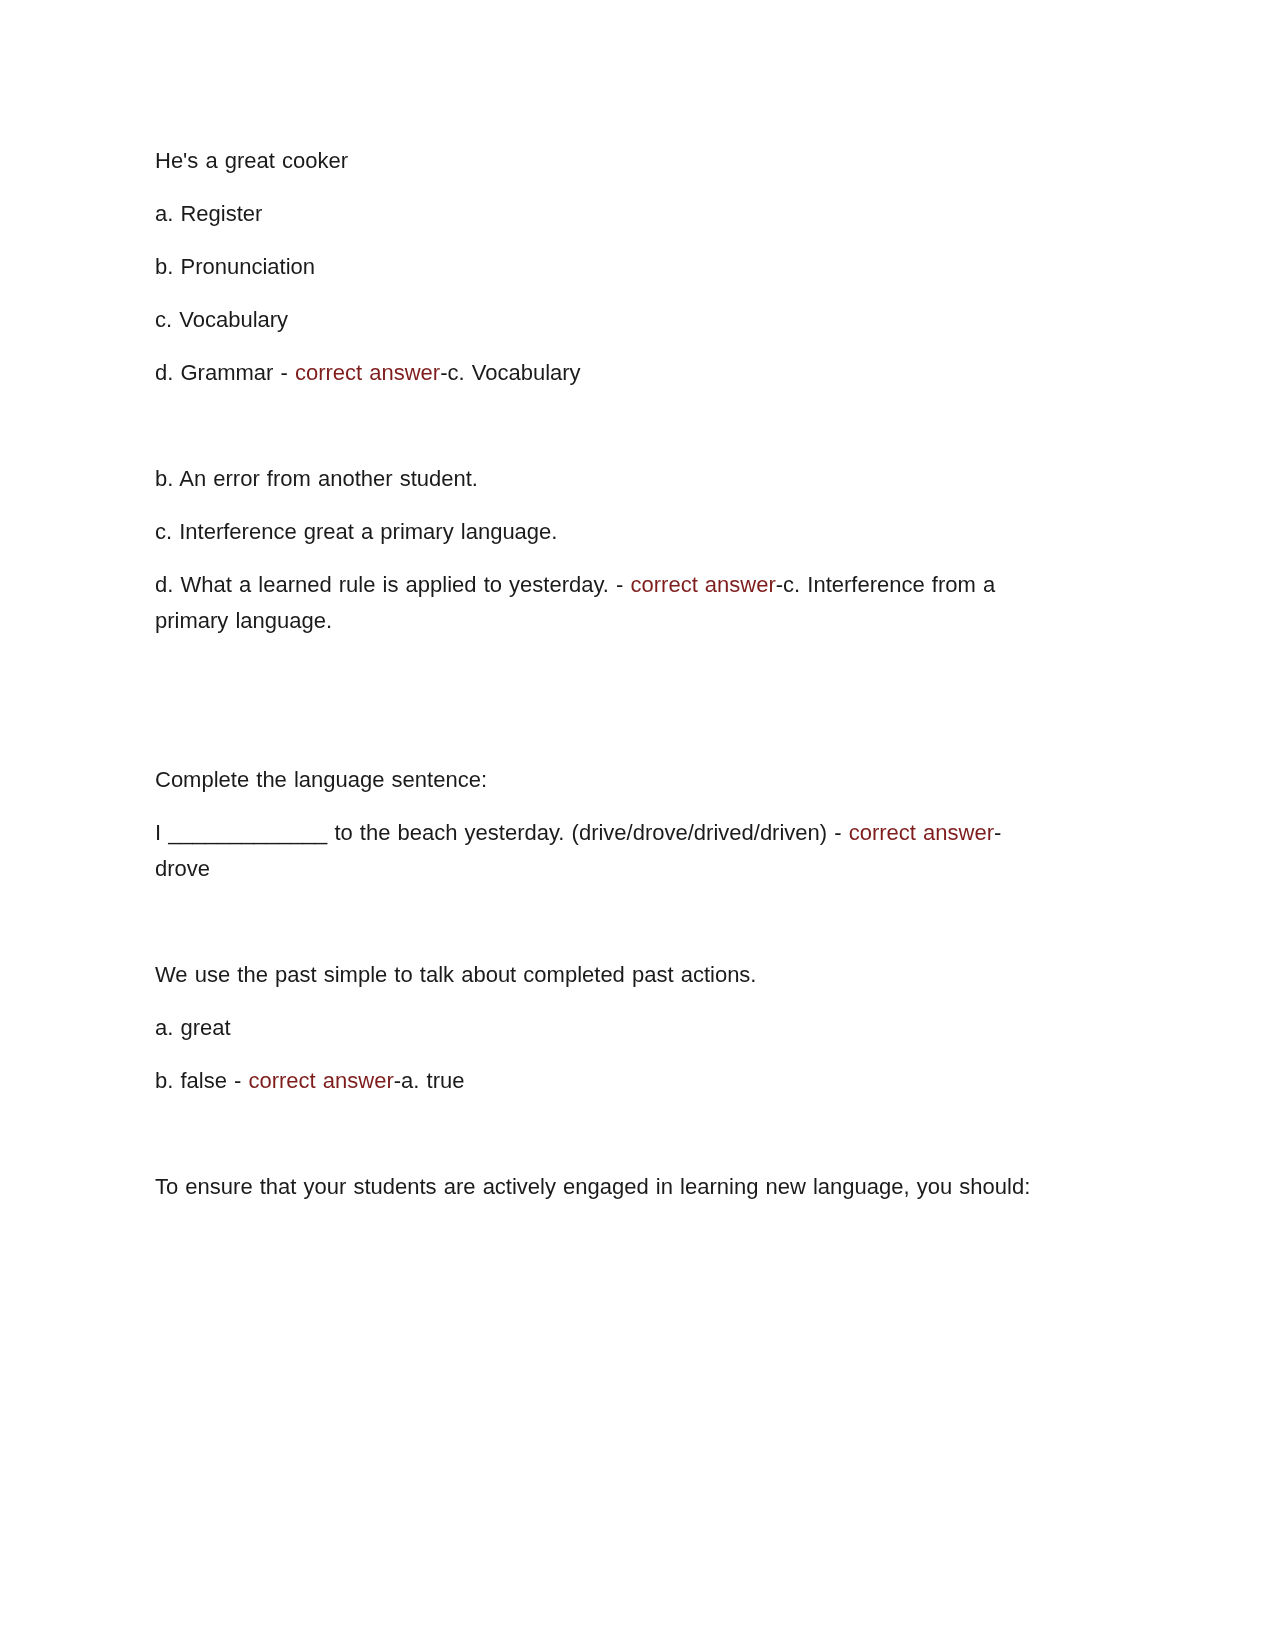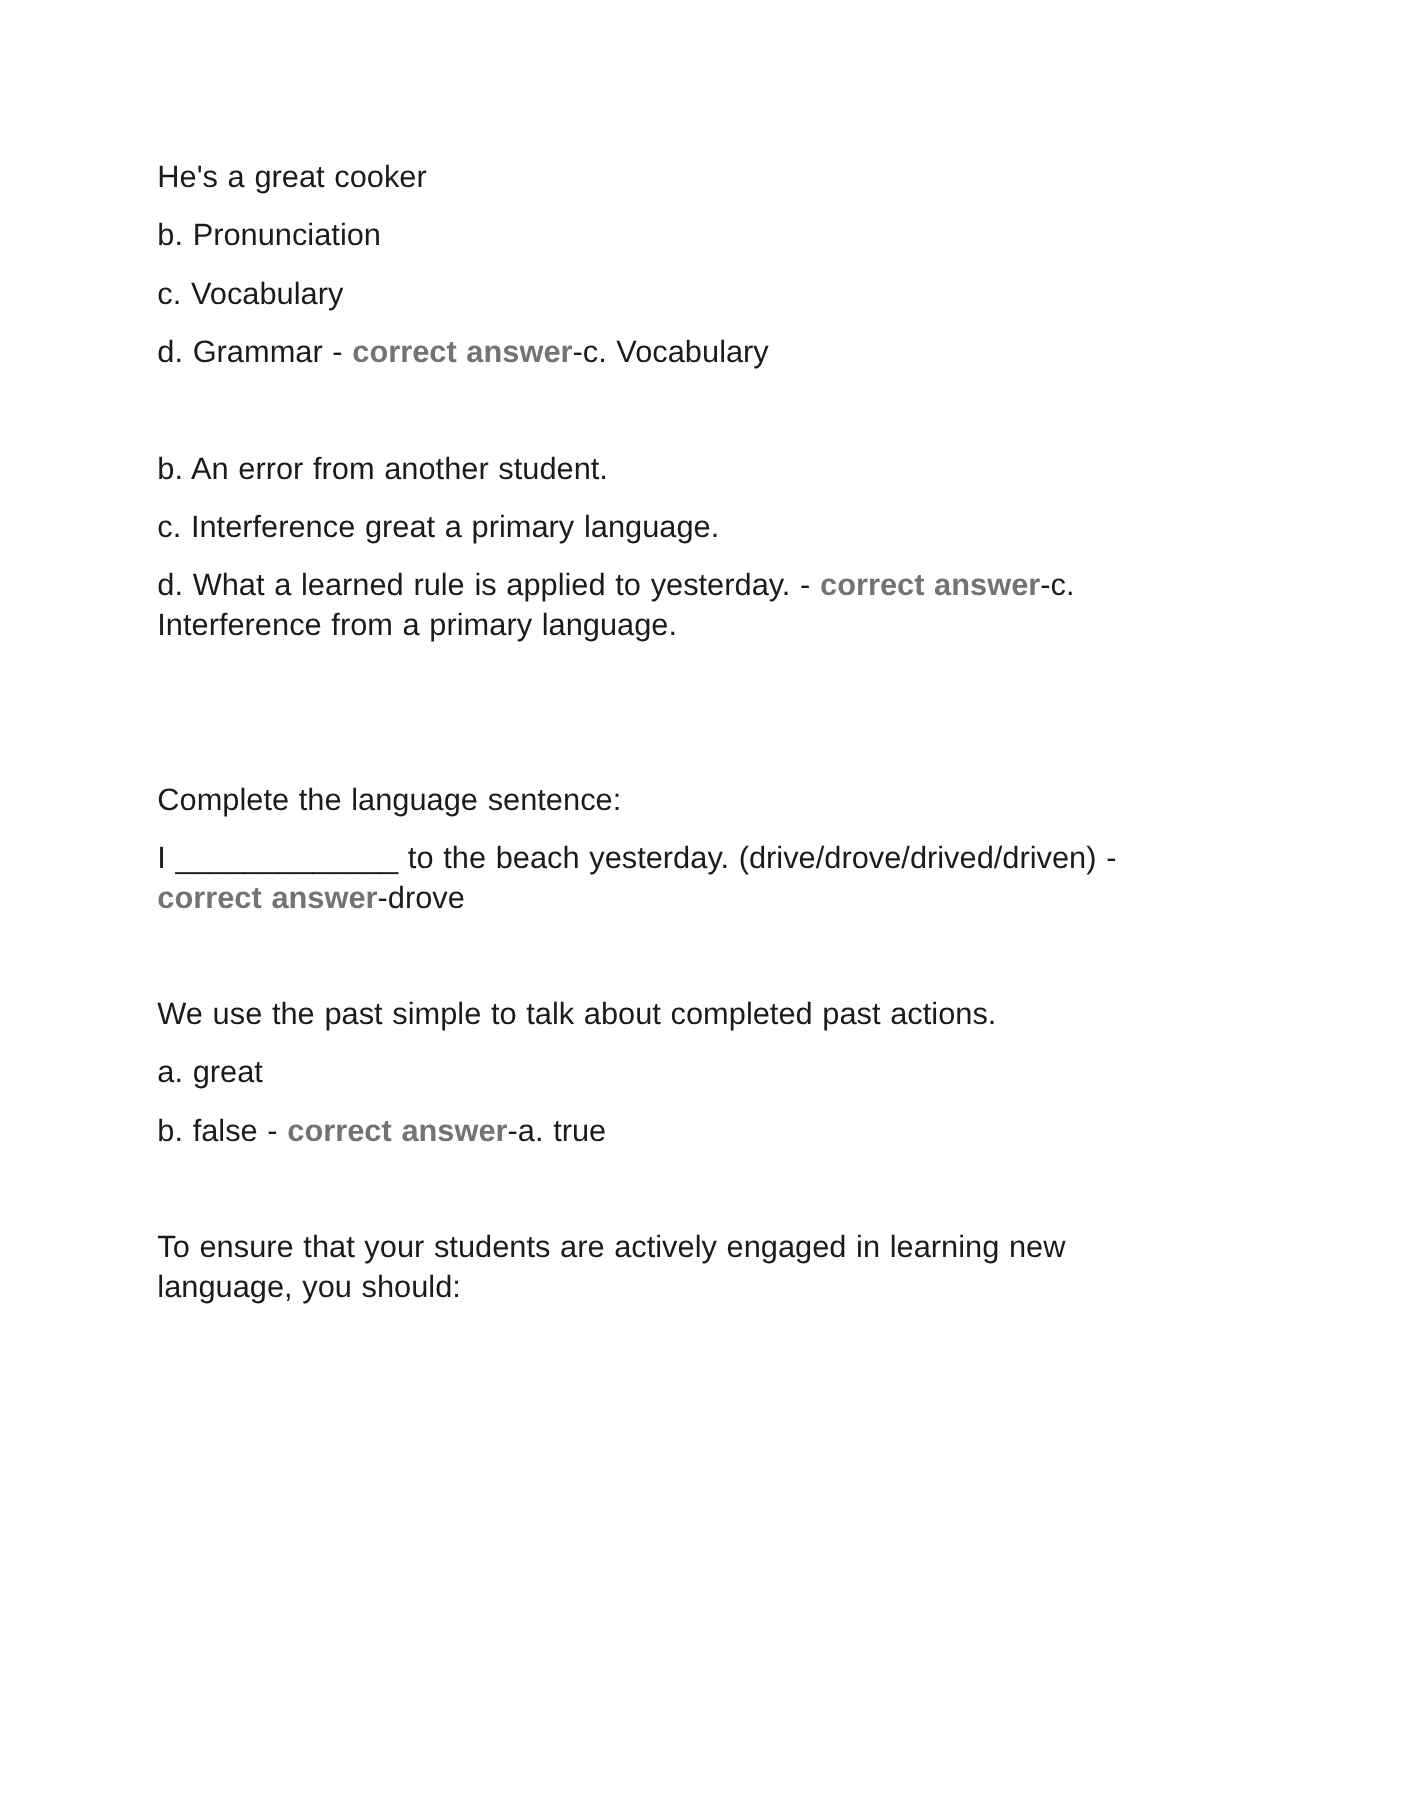--- a/index.html
+++ b/index.html
@@ -18,45 +18,46 @@
     width: 1275px;
     height: 1650px;
     background: #ffffff;
     box-sizing: border-box;
     padding: 143px 232px 0 143px;
   }
   .content {
     width: 900px;
   }
   p.para {
-    margin: 0 0 17px 0;
-    font-size: 28px;
+    margin: 0 0 17px 12px;
+    font-size: 22px;
     line-height: 36px;
     font-weight: 400;
     color: #1b1b1b;
     word-spacing: 1px;
   }
   p.para.empty {
     min-height: 36px;
   }
   span.normal {
     color: #1b1b1b;
     font-weight: 400;
   }
   span.red-bold {
-    color: #737373;
-    font-weight: 700;
+    color: #7f1d1d;
+    font-weight: 400;
   }
 </style>
 </head>
 <body>
 
 <div class="page">
   <div class="content">
       <p class="para"><span class="normal">He's a great cooker</span></p>
+      <p class="para"><span class="normal">a. Register</span></p>
       <p class="para"><span class="normal">b. Pronunciation</span></p>
       <p class="para"><span class="normal">c. Vocabulary</span></p>
       <p class="para"><span class="normal">d. Grammar - </span><span class="red-bold">correct answer</span><span class="normal">-c. Vocabulary</span></p>
       <p class="para empty"></p>
       <p class="para"><span class="normal">b. An error from another student.</span></p>
       <p class="para"><span class="normal">c. Interference great a primary language.</span></p>
       <p class="para"><span class="normal">d. What a learned rule is applied to yesterday. - </span><span class="red-bold">correct answer</span><span class="normal">-c. Interference from a primary language.</span></p>
       <p class="para empty"></p>
       <p class="para empty"></p>
       <p class="para"><span class="normal">Complete the language sentence:</span></p>

